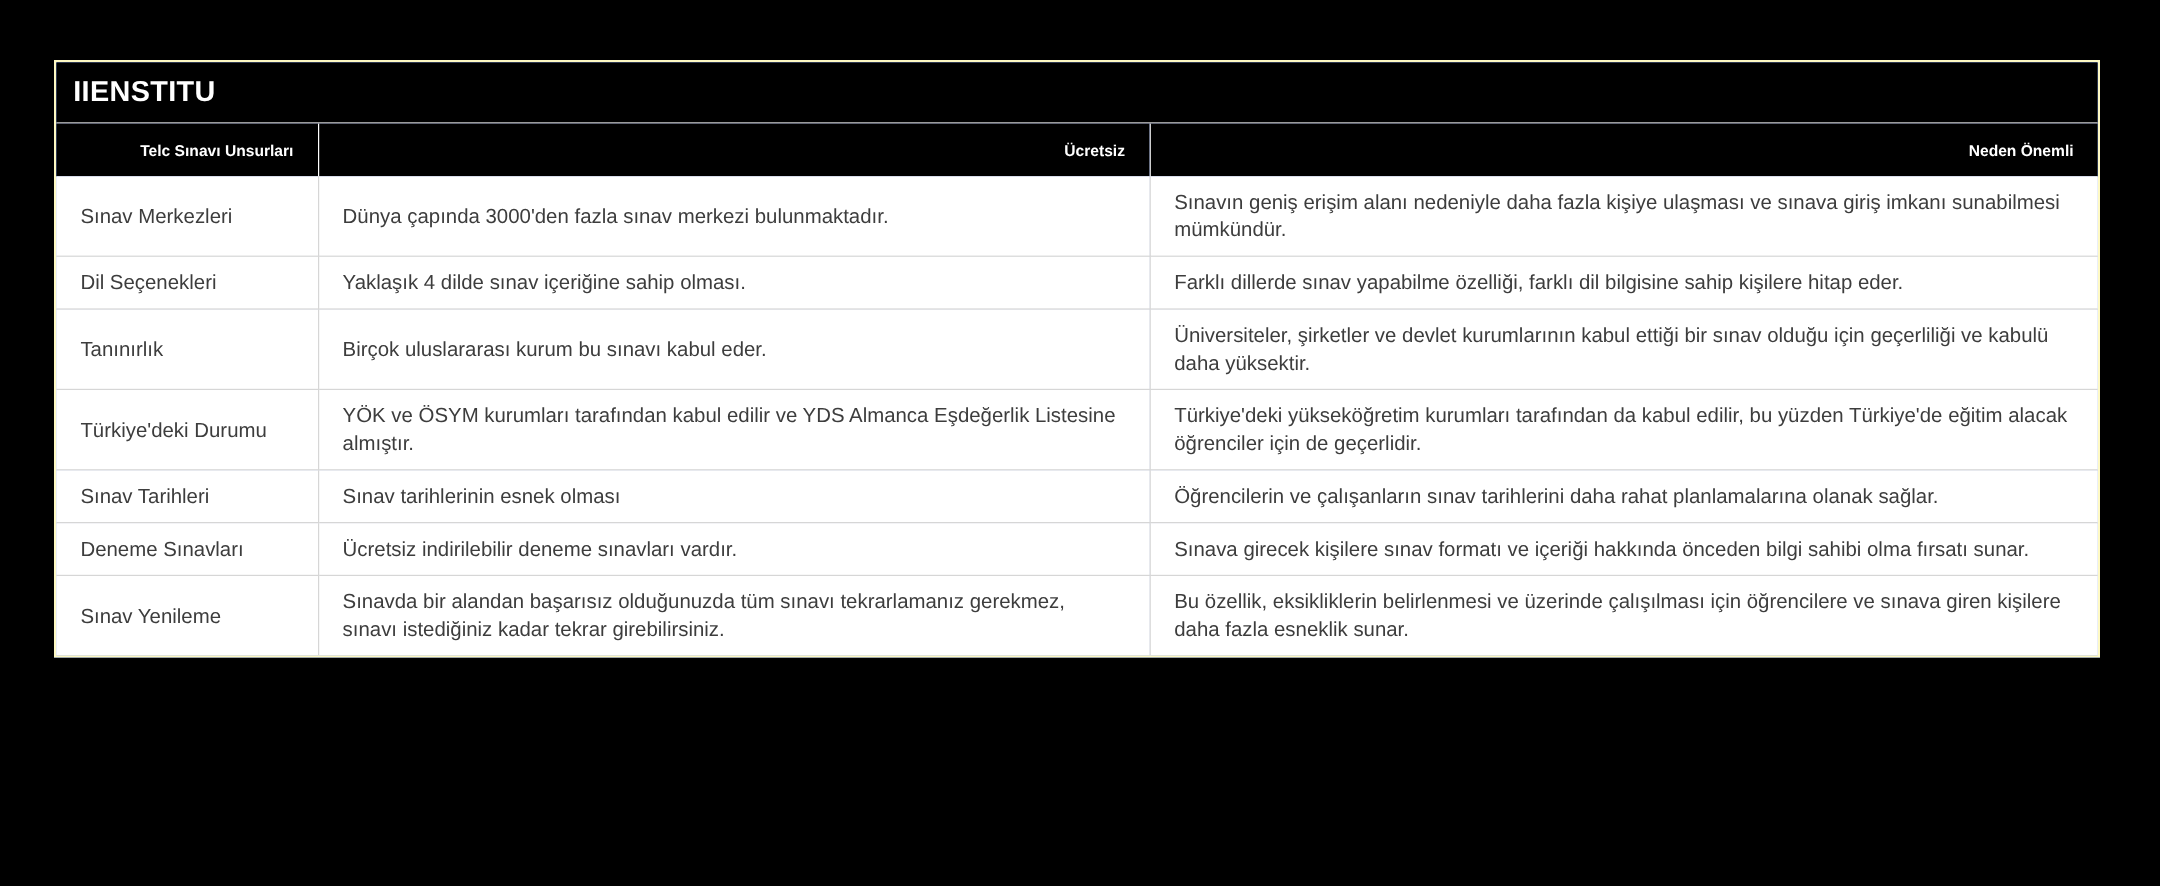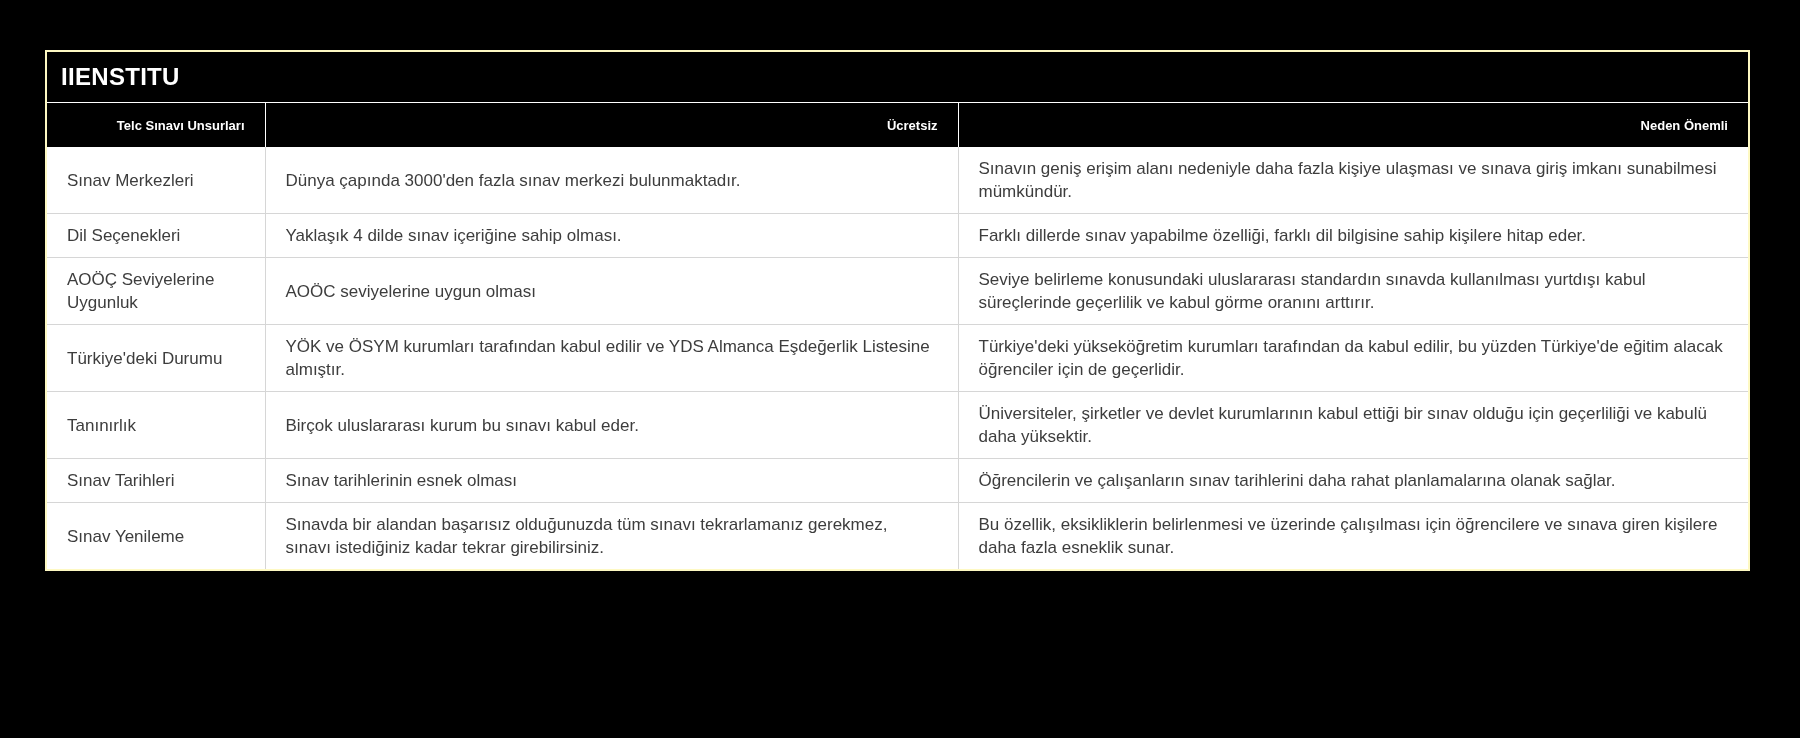--- a/index.html
+++ b/index.html
@@ -89,38 +89,38 @@
         <td class="sep">Sınav Merkezleri</td>
         <td class="sep">Dünya çapında 3000'den fazla sınav merkezi bulunmaktadır.</td>
         <td>Sınavın geniş erişim alanı nedeniyle daha fazla kişiye ulaşması ve sınava giriş imkanı sunabilmesi mümkündür.</td>
       </tr>
       <tr>
         <td class="sep">Dil Seçenekleri</td>
         <td class="sep">Yaklaşık 4 dilde sınav içeriğine sahip olması.</td>
         <td>Farklı dillerde sınav yapabilme özelliği, farklı dil bilgisine sahip kişilere hitap eder.</td>
       </tr>
       <tr>
-        <td class="sep">AOÖÇ Seviyelerine Uygunluk</td>
-        <td class="sep">AOÖC seviyelerine uygun olması</td>
-        <td>Seviye belirleme konusundaki uluslararası standardın sınavda kullanılması yurtdışı kabul süreçlerinde geçerlilik ve kabul görme oranını arttırır.</td>
+        <td class="sep">Tanınırlık</td>
+        <td class="sep">Birçok uluslararası kurum bu sınavı kabul eder.</td>
+        <td>Üniversiteler, şirketler ve devlet kurumlarının kabul ettiği bir sınav olduğu için geçerliliği ve kabulü daha yüksektir.</td>
       </tr>
       <tr>
         <td class="sep">Türkiye'deki Durumu</td>
         <td class="sep">YÖK ve ÖSYM kurumları tarafından kabul edilir ve YDS Almanca Eşdeğerlik Listesine almıştır.</td>
         <td>Türkiye'deki yükseköğretim kurumları tarafından da kabul edilir, bu yüzden Türkiye'de eğitim alacak öğrenciler için de geçerlidir.</td>
       </tr>
       <tr>
-        <td class="sep">Tanınırlık</td>
-        <td class="sep">Birçok uluslararası kurum bu sınavı kabul eder.</td>
-        <td>Üniversiteler, şirketler ve devlet kurumlarının kabul ettiği bir sınav olduğu için geçerliliği ve kabulü daha yüksektir.</td>
-      </tr>
-      <tr>
         <td class="sep">Sınav Tarihleri</td>
         <td class="sep">Sınav tarihlerinin esnek olması</td>
         <td>Öğrencilerin ve çalışanların sınav tarihlerini daha rahat planlamalarına olanak sağlar.</td>
+      </tr>
+      <tr>
+        <td class="sep">Deneme Sınavları</td>
+        <td class="sep">Ücretsiz indirilebilir deneme sınavları vardır.</td>
+        <td>Sınava girecek kişilere sınav formatı ve içeriği hakkında önceden bilgi sahibi olma fırsatı sunar.</td>
       </tr>
       <tr>
         <td class="sep">Sınav Yenileme</td>
         <td class="sep">Sınavda bir alandan başarısız olduğunuzda tüm sınavı tekrarlamanız gerekmez, sınavı istediğiniz kadar tekrar girebilirsiniz.</td>
         <td>Bu özellik, eksikliklerin belirlenmesi ve üzerinde çalışılması için öğrencilere ve sınava giren kişilere daha fazla esneklik sunar.</td>
       </tr>
     </tbody>
   </table>
 </div>
 

